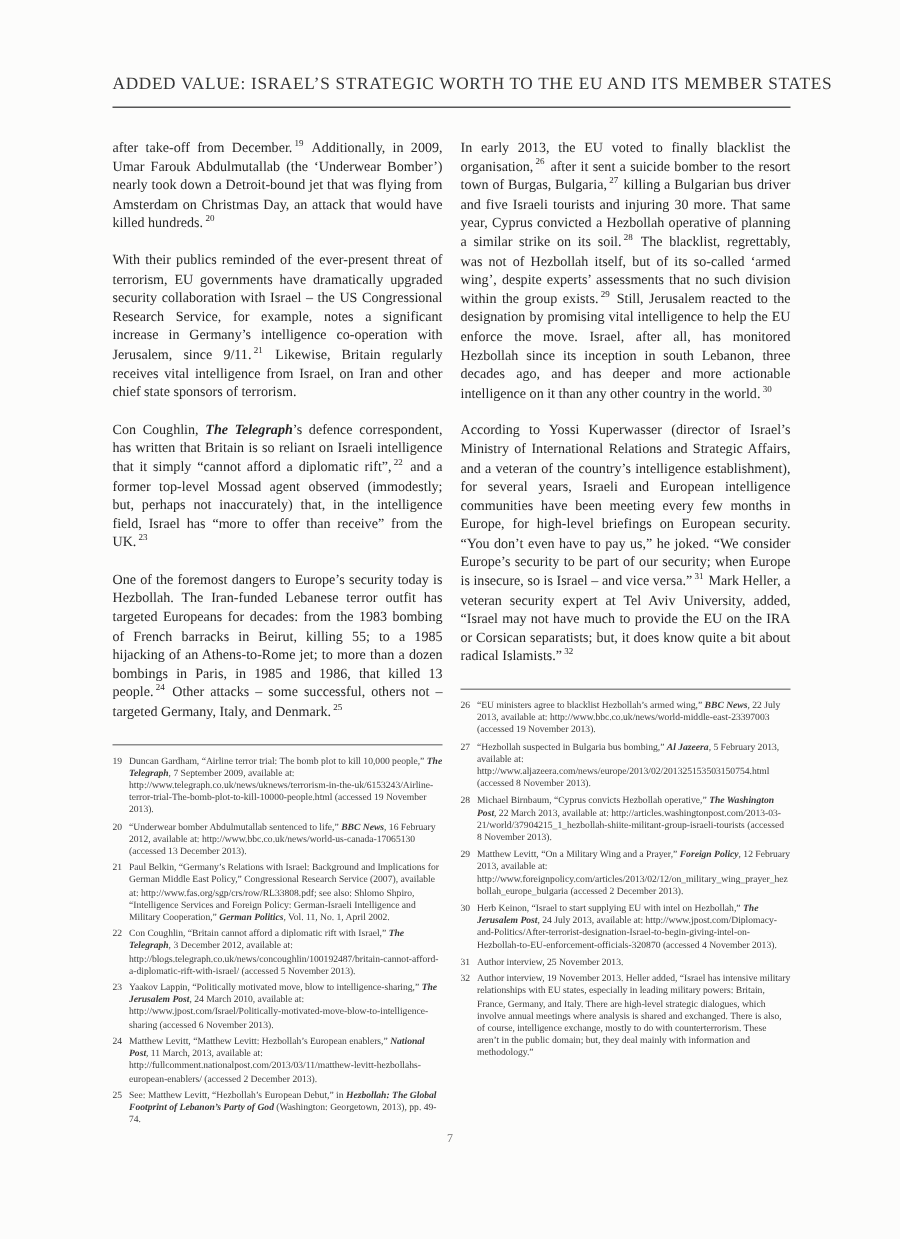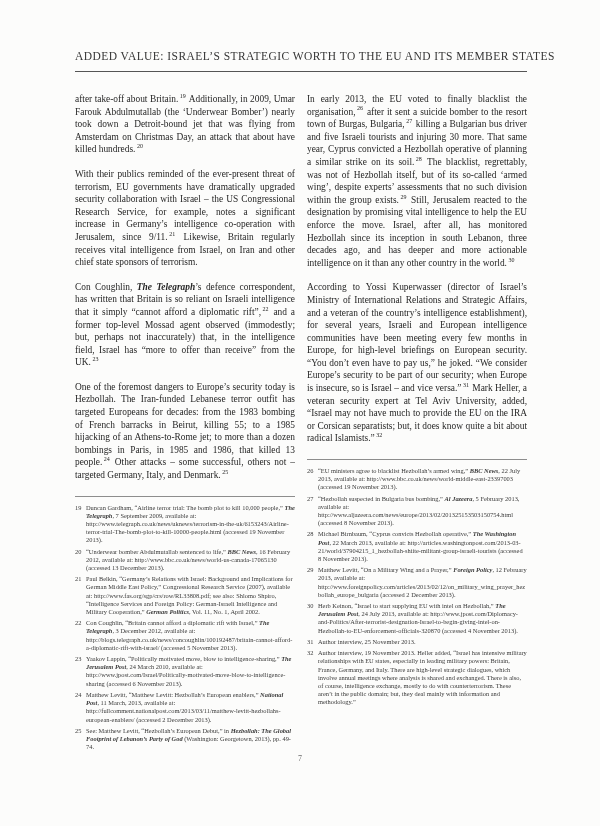--- a/index.html
+++ b/index.html
@@ -70,21 +70,21 @@
 
 <div class="page">
   <header class="page-head">
     <h1 class="title">ADDED VALUE: ISRAEL’S STRATEGIC WORTH TO THE EU AND ITS MEMBER STATES</h1>
     <hr class="head-rule">
   </header>
 
   <main class="columns">
     <section class="col">
       <div class="body-text">
-          <p class="para"><span>after take-off about Britain.</span><sup>19</sup><span> Additionally, in 2009, Umar Farouk Abdulmutallab (the ‘Underwear Bomber’) nearly took down a Detroit-bound jet that was flying from Amsterdam on Christmas Day, an attack that about have killed hundreds.</span><sup>20</sup></p>
+          <p class="para"><span>after take-off from December.</span><sup>19</sup><span> Additionally, in 2009, Umar Farouk Abdulmutallab (the ‘Underwear Bomber’) nearly took down a Detroit-bound jet that was flying from Amsterdam on Christmas Day, an attack that would have killed hundreds.</span><sup>20</sup></p>
           <p class="para"><span>With their publics reminded of the ever-present threat of terrorism, EU governments have dramatically upgraded security collaboration with Israel – the US Congressional Research Service, for example, notes a significant increase in Germany’s intelligence co-operation with Jerusalem, since 9/11.</span><sup>21</sup><span> Likewise, Britain regularly receives vital intelligence from Israel, on Iran and other chief state sponsors of terrorism.</span></p>
           <p class="para"><span>Con Coughlin, </span><i>The Telegraph</i><span>’s defence correspondent, has written that Britain is so reliant on Israeli intelligence that it simply “cannot afford a diplomatic rift”,</span><sup>22</sup><span> and a former top-level Mossad agent observed (immodestly; but, perhaps not inaccurately) that, in the intelligence field, Israel has “more to offer than receive” from the UK.</span><sup>23</sup></p>
           <p class="para"><span>One of the foremost dangers to Europe’s security today is Hezbollah. The Iran-funded Lebanese terror outfit has targeted Europeans for decades: from the 1983 bombing of French barracks in Beirut, killing 55; to a 1985 hijacking of an Athens-to-Rome jet; to more than a dozen bombings in Paris, in 1985 and 1986, that killed 13 people.</span><sup>24</sup><span> Other attacks – some successful, others not – targeted Germany, Italy, and Denmark.</span><sup>25</sup></p>
         </div>
       <hr class="fn-sep">
       <div class="footnotes">
           <div class="fn">
             <span class="fn-num">19</span>
             <span class="fn-text"><span>Duncan Gardham, “Airline terror trial: The bomb plot to kill 10,000 people,” </span><i>The Telegraph</i><span>, 7 September 2009, available at: http://www.telegraph.co.uk/news/uknews/terrorism-in-the-uk/6153243/Airline-terror-trial-The-bomb-plot-to-kill-10000-people.html (accessed 19 November 2013).</span></span>
           </div>

